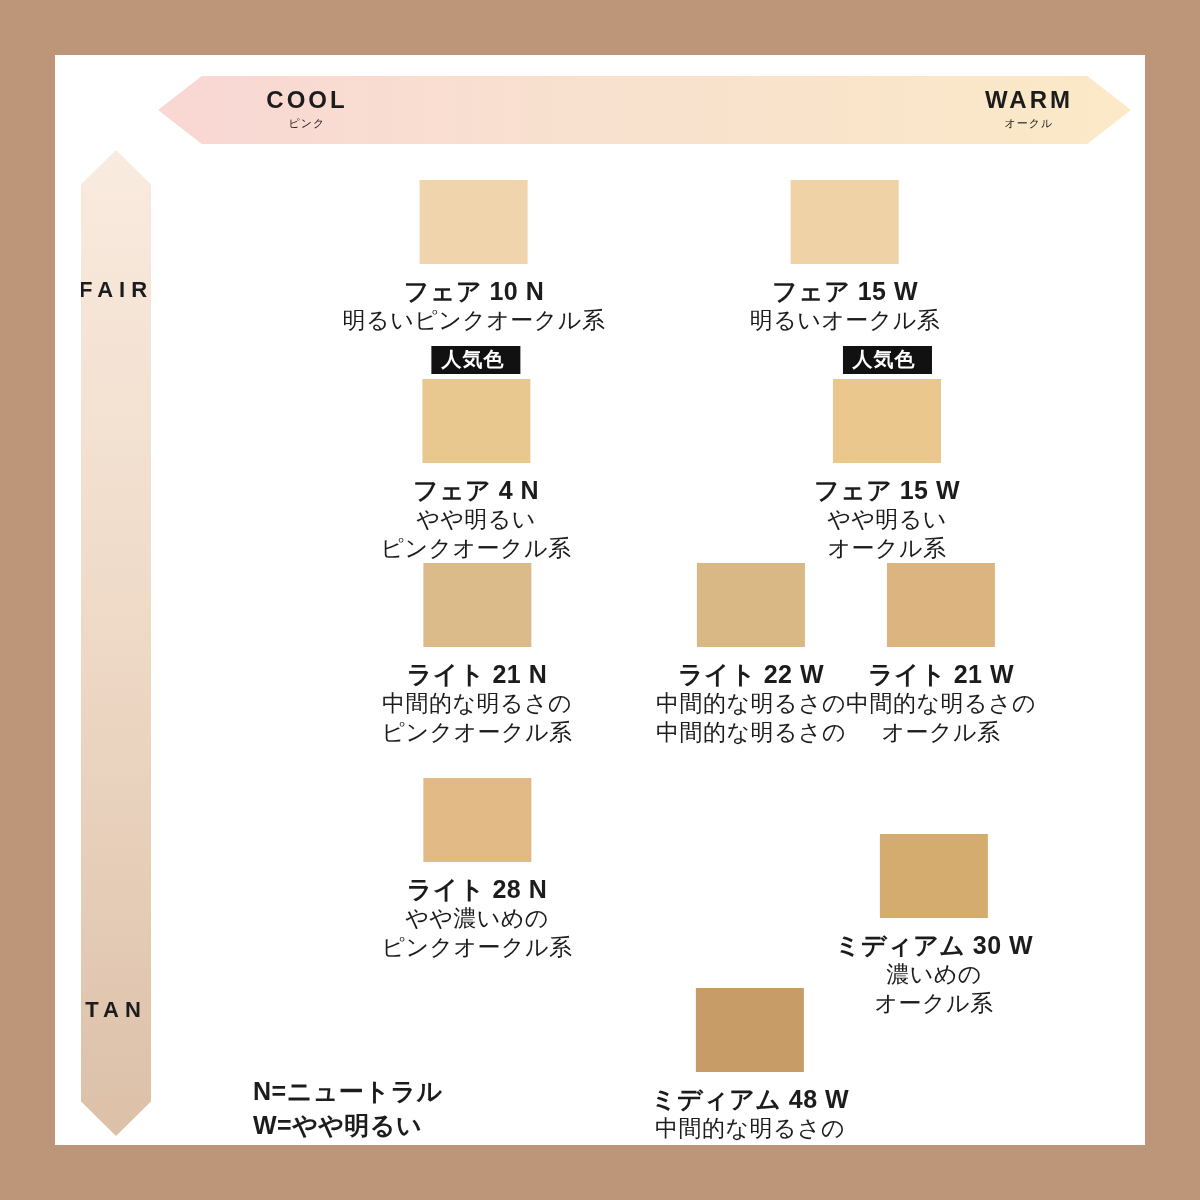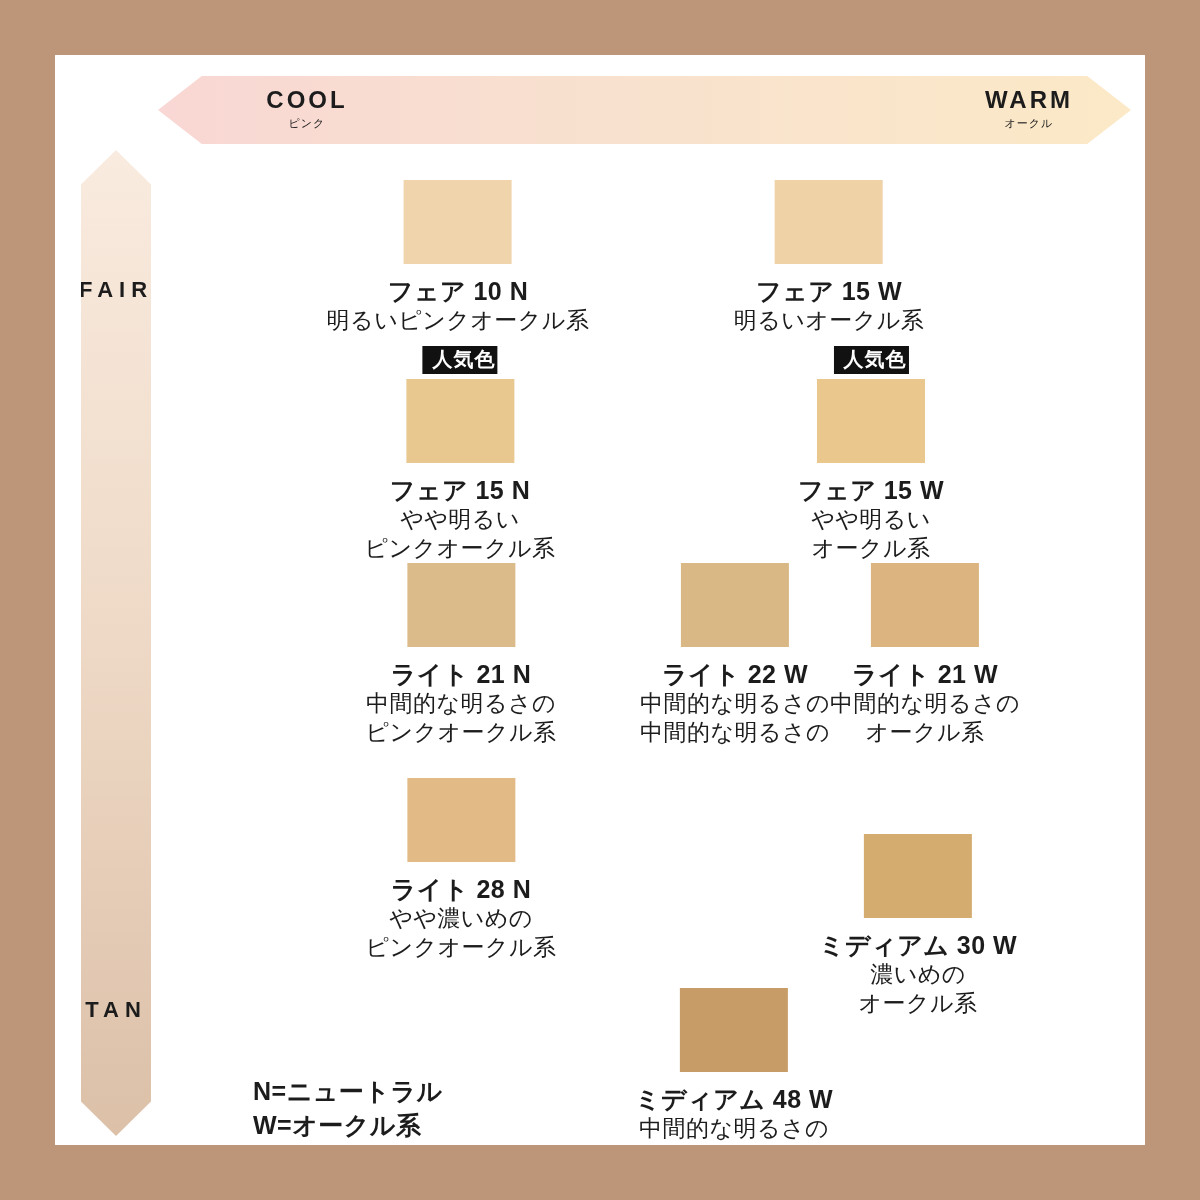--- a/index.html
+++ b/index.html
@@ -43,26 +43,26 @@
   .axis-v-end{
     position:absolute;left:50%;transform:translate(-50%,-50%);
     font-size:22px;font-weight:bold;letter-spacing:6px;white-space:nowrap;
   }
   .axis-v-end.top{top:140px;}
   .axis-v-end.bottom{top:860px;}
   
   .shade{
     position:absolute;transform:translateX(-50%);
     display:flex;flex-direction:column;align-items:center;
-    text-align:center;white-space:nowrap;
+    text-align:center;white-space:nowrap;margin-left:16px;
   }
   .badge{
     background:#111111;color:#ffffff;
     font-size:20px;font-weight:bold;letter-spacing:1px;
-    padding:2px 2px 4px 10px;margin-bottom:5px;line-height:22px;
+    padding:2px 16px 4px 10px;margin-bottom:5px;line-height:22px;
   }
   .swatch{width:108px;height:84px;}
   .shade-name{
     margin-top:12px;font-size:25px;font-weight:bold;line-height:30px;
     letter-spacing:0.5px;
   }
   .shade-desc{
     font-size:23px;line-height:29px;letter-spacing:0.5px;
   }
   
@@ -101,21 +101,21 @@
 
     <div class="shade" style="left:774px;top:125px">
       <div class="swatch" style="background-color: rgb(239, 210, 166);"></div>
       <div class="shade-name">フェア 15 W</div>
       <div class="shade-desc">明るいオークル系</div>
     </div>
 
     <div class="shade" style="left:405px;top:291px">
       <div class="badge">人気色</div>
       <div class="swatch" style="background-color: rgb(232, 200, 143);"></div>
-      <div class="shade-name">フェア 15 N</div>
+      <div class="shade-name">フェア 4 N</div>
       <div class="shade-desc">やや明るい</div>
       <div class="shade-desc">ピンクオークル系</div>
     </div>
 
     <div class="shade" style="left:816px;top:291px">
       <div class="badge">人気色</div>
       <div class="swatch" style="background-color: rgb(233, 199, 141);"></div>
       <div class="shade-name">フェア 15 W</div>
       <div class="shade-desc">やや明るい</div>
       <div class="shade-desc">オークル系</div>
@@ -157,17 +157,17 @@
     </div>
 
     <div class="shade" style="left:679px;top:933px">
       <div class="swatch" style="background-color: rgb(200, 156, 102);"></div>
       <div class="shade-name">ミディアム 48 W</div>
       <div class="shade-desc">中間的な明るさの</div>
     </div>
 
     <div class="legend">
       <div>N=ニュートラル</div>
-      <div>W=オークル系</div>
+      <div>W=やや明るい</div>
     </div>
 
   </div>
 </div>
 
 </body></html>

